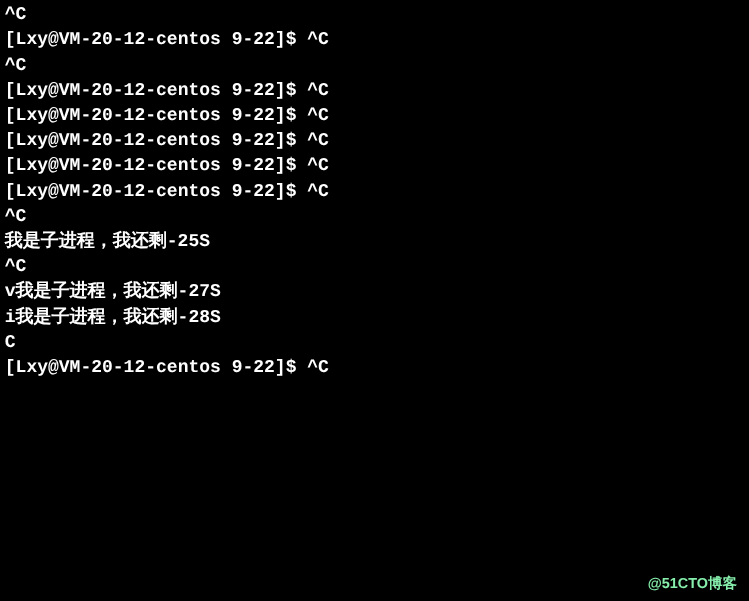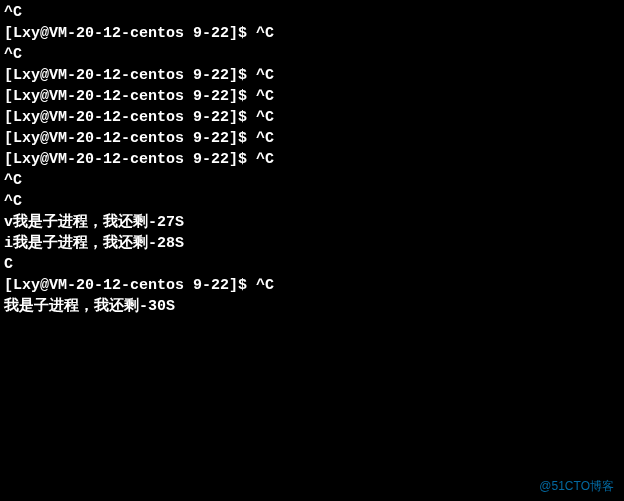--- a/index.html
+++ b/index.html
@@ -20,40 +20,40 @@
       position: relative;
     }
     .line {
       white-space: pre;
       font-weight: bold;
     }
     .watermark {
       position: absolute;
       bottom: 6px;
       right: 10px;
-      color: #0369a1;
+      color: #86efac;
       font-size: 12px;
       font-family: sans-serif;
-      font-weight: normal;
+      font-weight: bold;
       margin-top: 44px;
     }
   </style>
 </head>
 <body>
 
 <div id="terminal">
     <div class="line">^C</div>
     <div class="line">[Lxy@VM-20-12-centos 9-22]$ ^C</div>
     <div class="line">^C</div>
     <div class="line">[Lxy@VM-20-12-centos 9-22]$ ^C</div>
     <div class="line">[Lxy@VM-20-12-centos 9-22]$ ^C</div>
     <div class="line">[Lxy@VM-20-12-centos 9-22]$ ^C</div>
     <div class="line">[Lxy@VM-20-12-centos 9-22]$ ^C</div>
     <div class="line">[Lxy@VM-20-12-centos 9-22]$ ^C</div>
     <div class="line">^C</div>
+    <div class="line">我是子进程，我还剩-25S</div>
     <div class="line">^C</div>
     <div class="line">v我是子进程，我还剩-27S</div>
     <div class="line">i我是子进程，我还剩-28S</div>
     <div class="line">C</div>
     <div class="line">[Lxy@VM-20-12-centos 9-22]$ ^C</div>
-    <div class="line">我是子进程，我还剩-30S</div>
   </div>
 <div class="watermark">@51CTO博客</div>
 
 </body></html>

